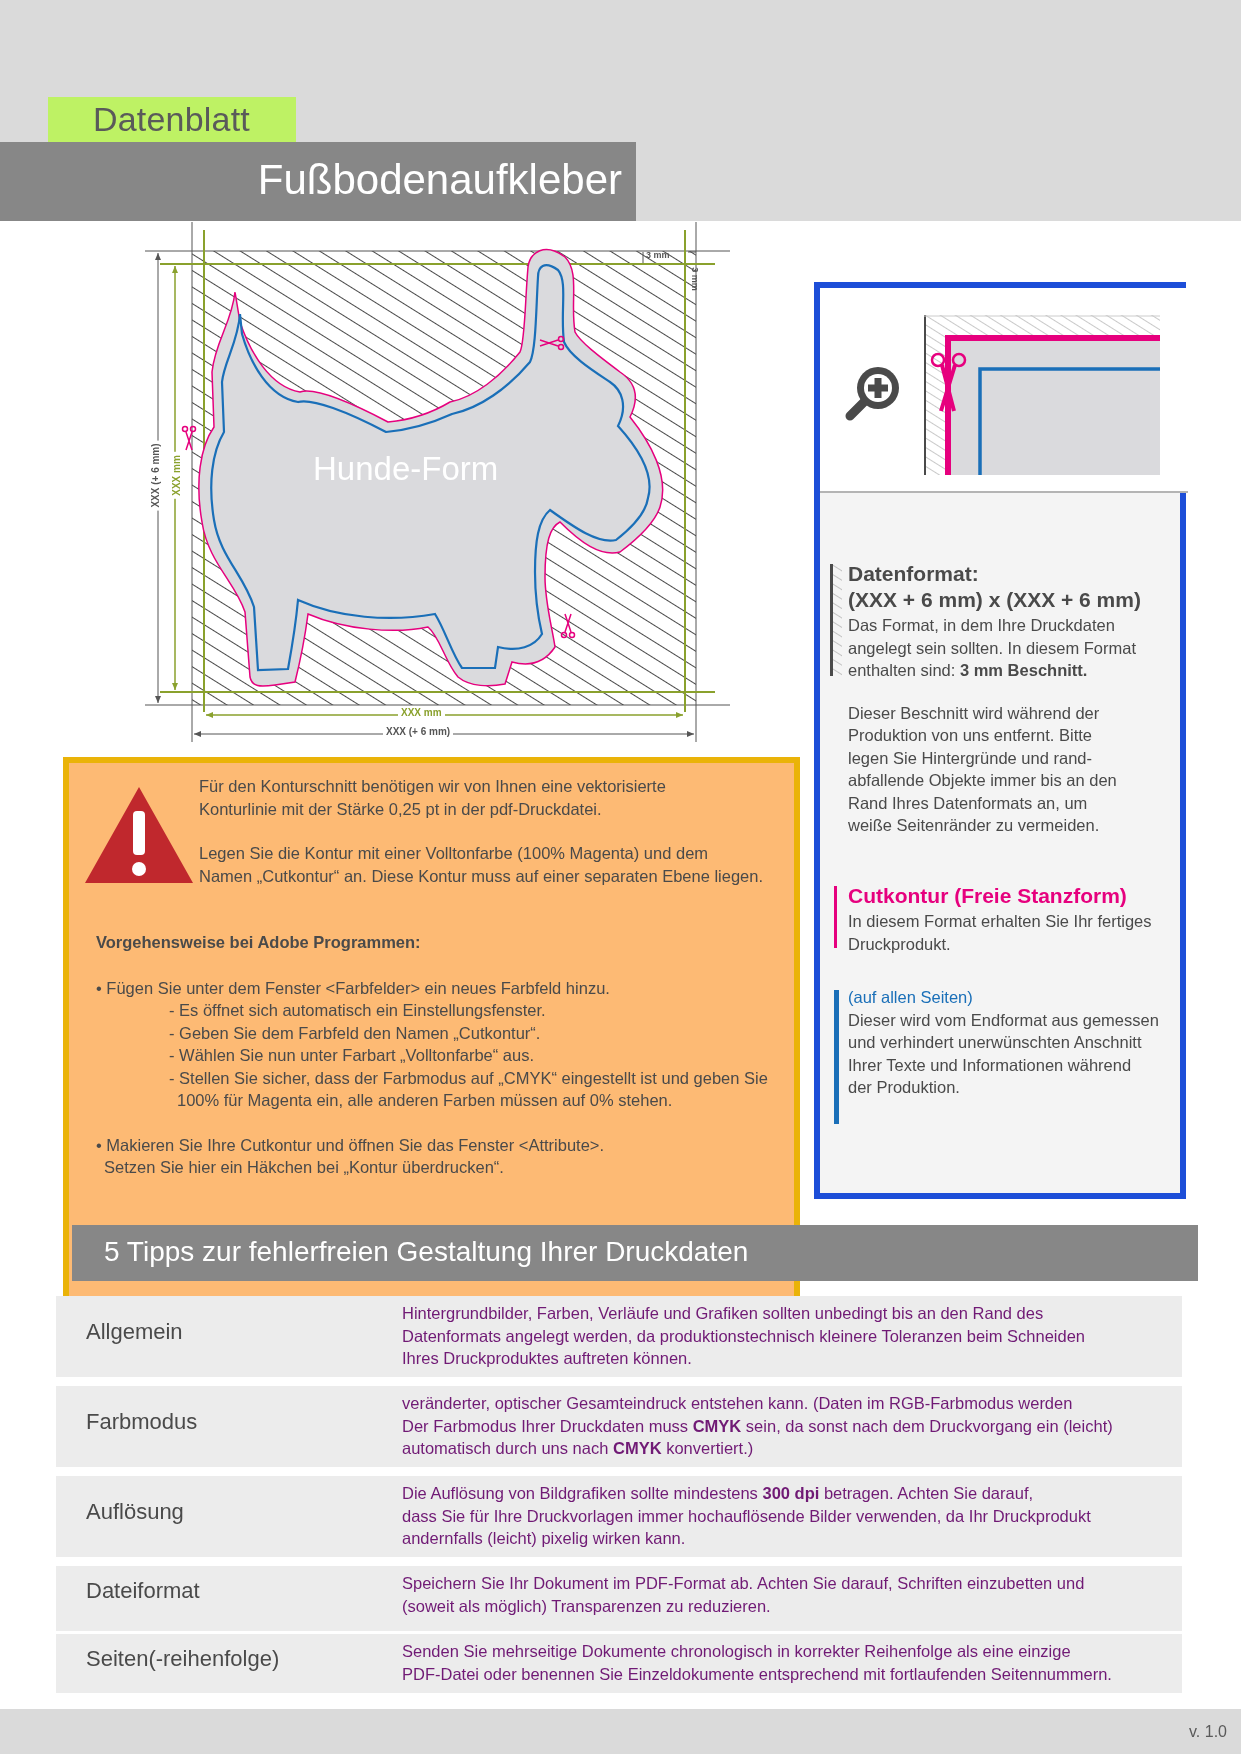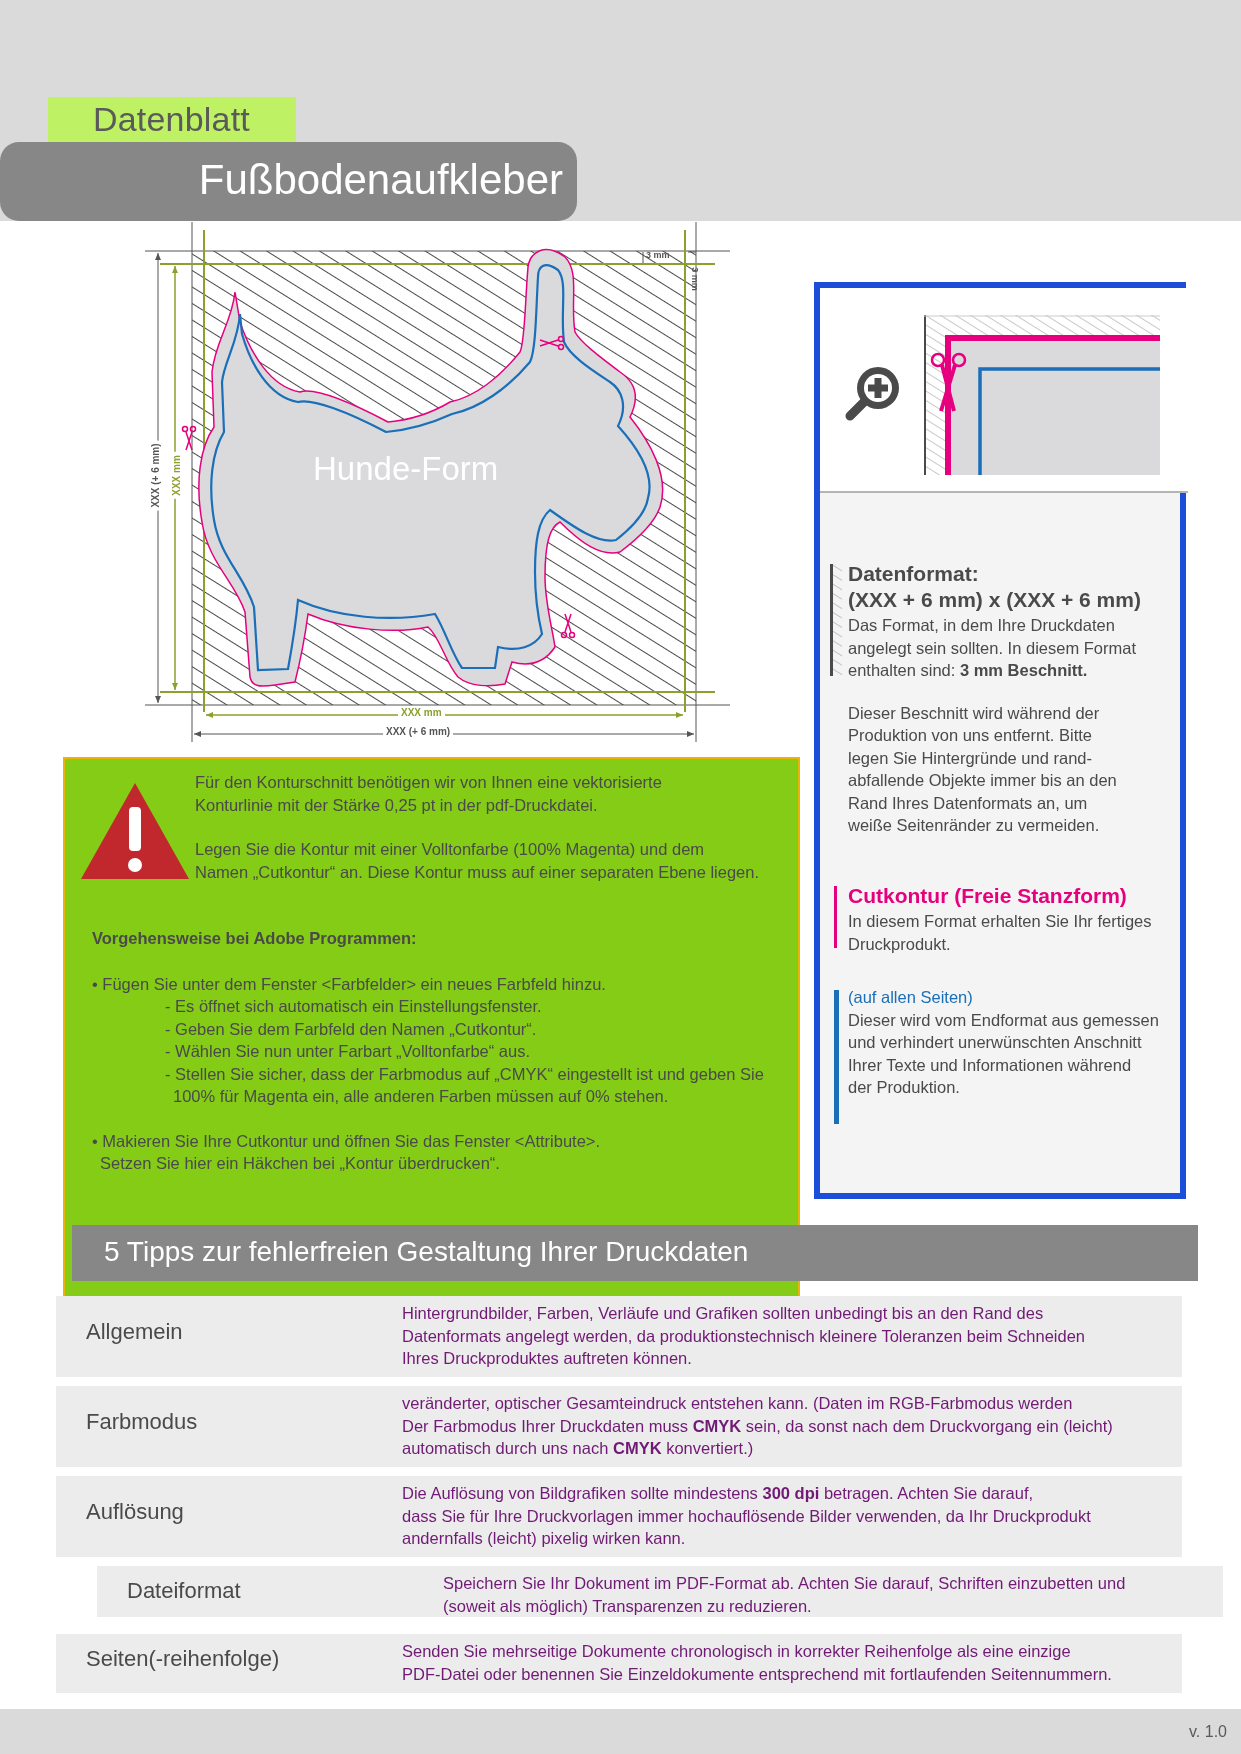--- a/index.html
+++ b/index.html
@@ -4,30 +4,30 @@
 <style>
   *{box-sizing:border-box;margin:0;padding:0;}
   html,body{width:1241px;height:1754px;background:#ffffff;overflow:hidden;}
   body{position:relative;font-family:"Liberation Sans","DejaVu Sans",sans-serif;color:#4a4a4a;}
   .abs{position:absolute;}
 
   
   #hdr{left:0;top:0;width:1241px;height:221px;background:#dadada;}
   #doc-tag{left:0;top:97px;width:248px;height:45px;background:#bef264;margin-left:48px;}
   #doc-tag span{position:absolute;left:45px;top:3px;font-size:34px;color:#5a5a5a;letter-spacing:0.2px;}
-  #title-bar{left:0;top:142px;width:577px;height:79px;background:#878787;border-radius:19px;}
+  #title-bar{left:0;top:142px;width:636px;height:79px;background:#878787;}
   #title-bar span{position:absolute;right:14px;top:14px;font-size:42px;color:#ffffff;}
 
   
   #diagram{left:140px;top:222px;width:600px;height:520px;}
   .dim-label{position:absolute;font-size:10px;font-weight:bold;white-space:nowrap;}
   #dog-label{position:absolute;font-size:33px;color:#ffffff;}
 
   
-  #warn{left:63px;top:757px;width:737px;height:547px;border:2px solid #eab308;background:#84cc16;}
+  #warn{left:63px;top:757px;width:737px;height:547px;border:6px solid #eab308;background:#fdba74;}
   #warn .tri{position:absolute;left:14px;top:22px;width:112px;height:100px;}
   #warn .p{position:absolute;left:130px;font-size:16.5px;line-height:22.5px;color:#4a4a4a;}
   #warn .h{position:absolute;left:27px;font-size:16.5px;font-weight:bold;color:#4a4a4a;}
   #warn .li{position:absolute;font-size:16.5px;line-height:22.5px;color:#4a4a4a;white-space:nowrap;}
 
   
   #rp{left:814px;top:282px;width:372px;height:917px;border:6px solid #1d4ed8;background:#f4f4f4;}
   #rp-top{position:absolute;left:0;top:0;width:368px;height:205px;background:#ffffff;border-bottom:2px solid #b4b4b4;}
   .rp-block{position:absolute;left:28px;width:330px;}
   .rp-block .bar{position:absolute;left:-14px;top:4px;width:4px;}
@@ -230,21 +230,21 @@
 
 <div class="tip-row" style="top:1476px;height:81px;">
   <div class="lbl" style="top:23px;">Auflösung</div>
   <div class="txt" style="top:6px;">
     <div><span>Die Auflösung von Bildgrafiken sollte mindestens </span><b>300 dpi</b><span> betragen. Achten Sie darauf,</span></div>
     <div>dass Sie für Ihre Druckvorlagen immer hochauflösende Bilder verwenden, da Ihr Druckprodukt</div>
     <div>andernfalls (leicht) pixelig wirken kann.</div>
   </div>
 </div>
 
-<div class="tip-row" style="top:1566px;height:51px;margin-left:41px;">
+<div class="tip-row" style="top:1566px;height:65px;">
   <div class="lbl" style="top:12px;">Dateiformat</div>
   <div class="txt" style="top:6px;">
     <div>Speichern Sie Ihr Dokument im PDF-Format ab. Achten Sie darauf, Schriften einzubetten und</div>
     <div>(soweit als möglich) Transparenzen zu reduzieren.</div>
   </div>
 </div>
 
 <div class="tip-row" style="top:1634px;height:59px;">
   <div class="lbl" style="top:12px;">Seiten(-reihenfolge)</div>
   <div class="txt" style="top:6px;">

